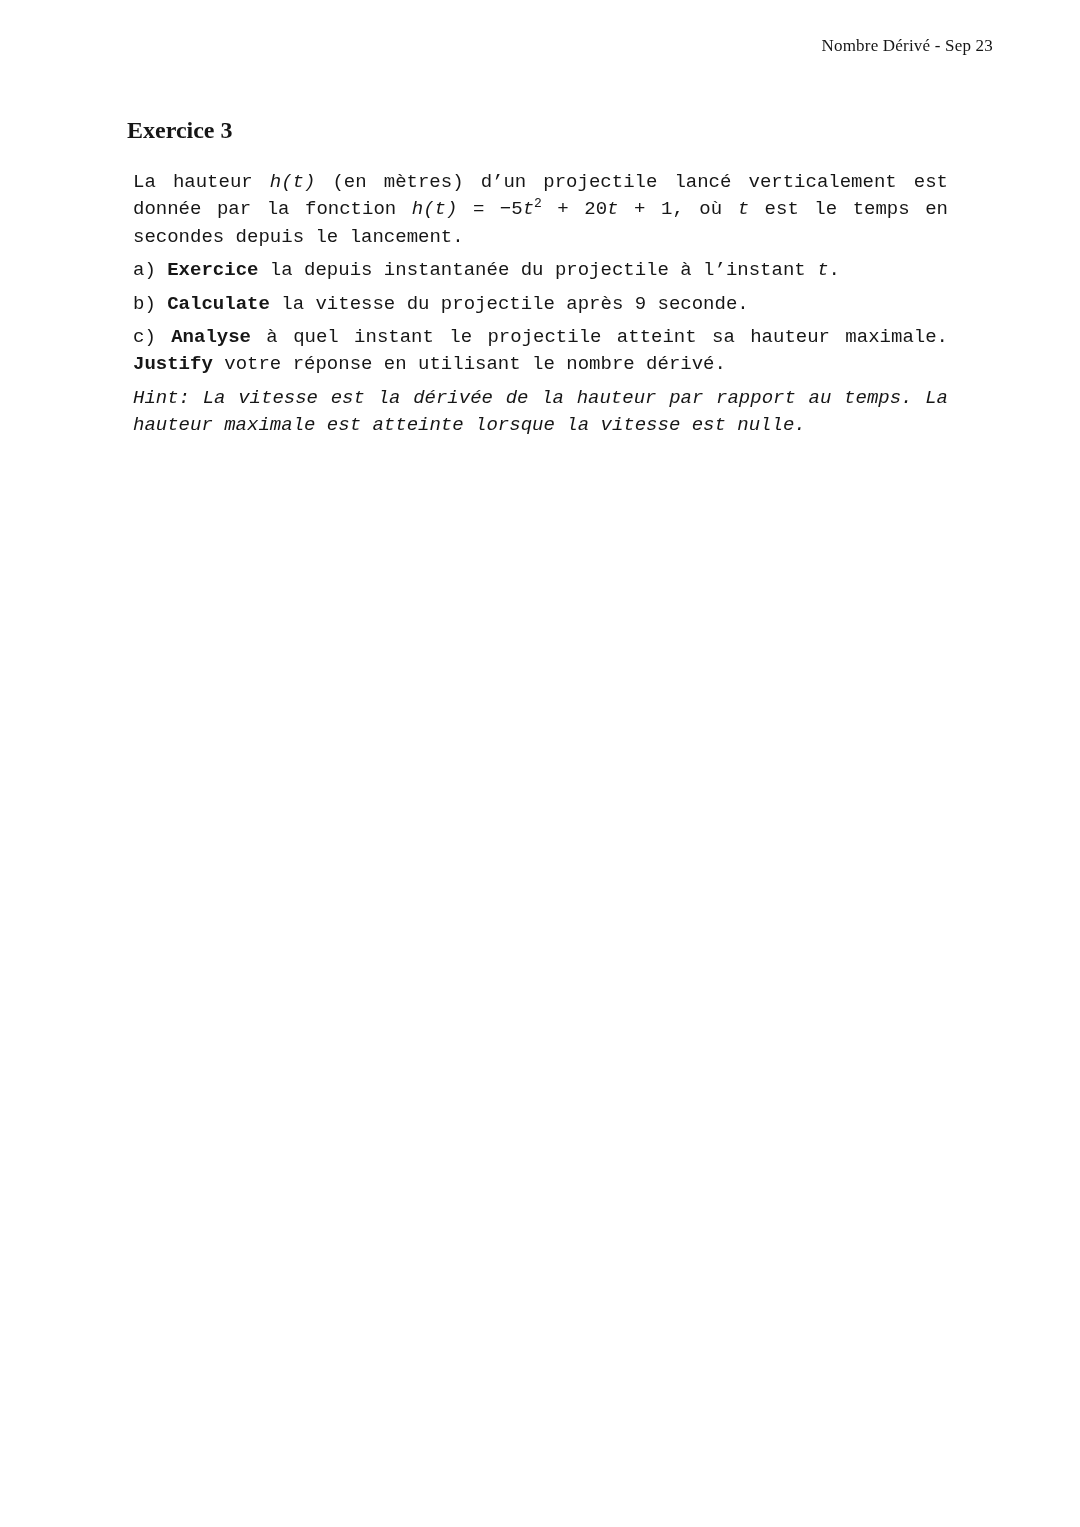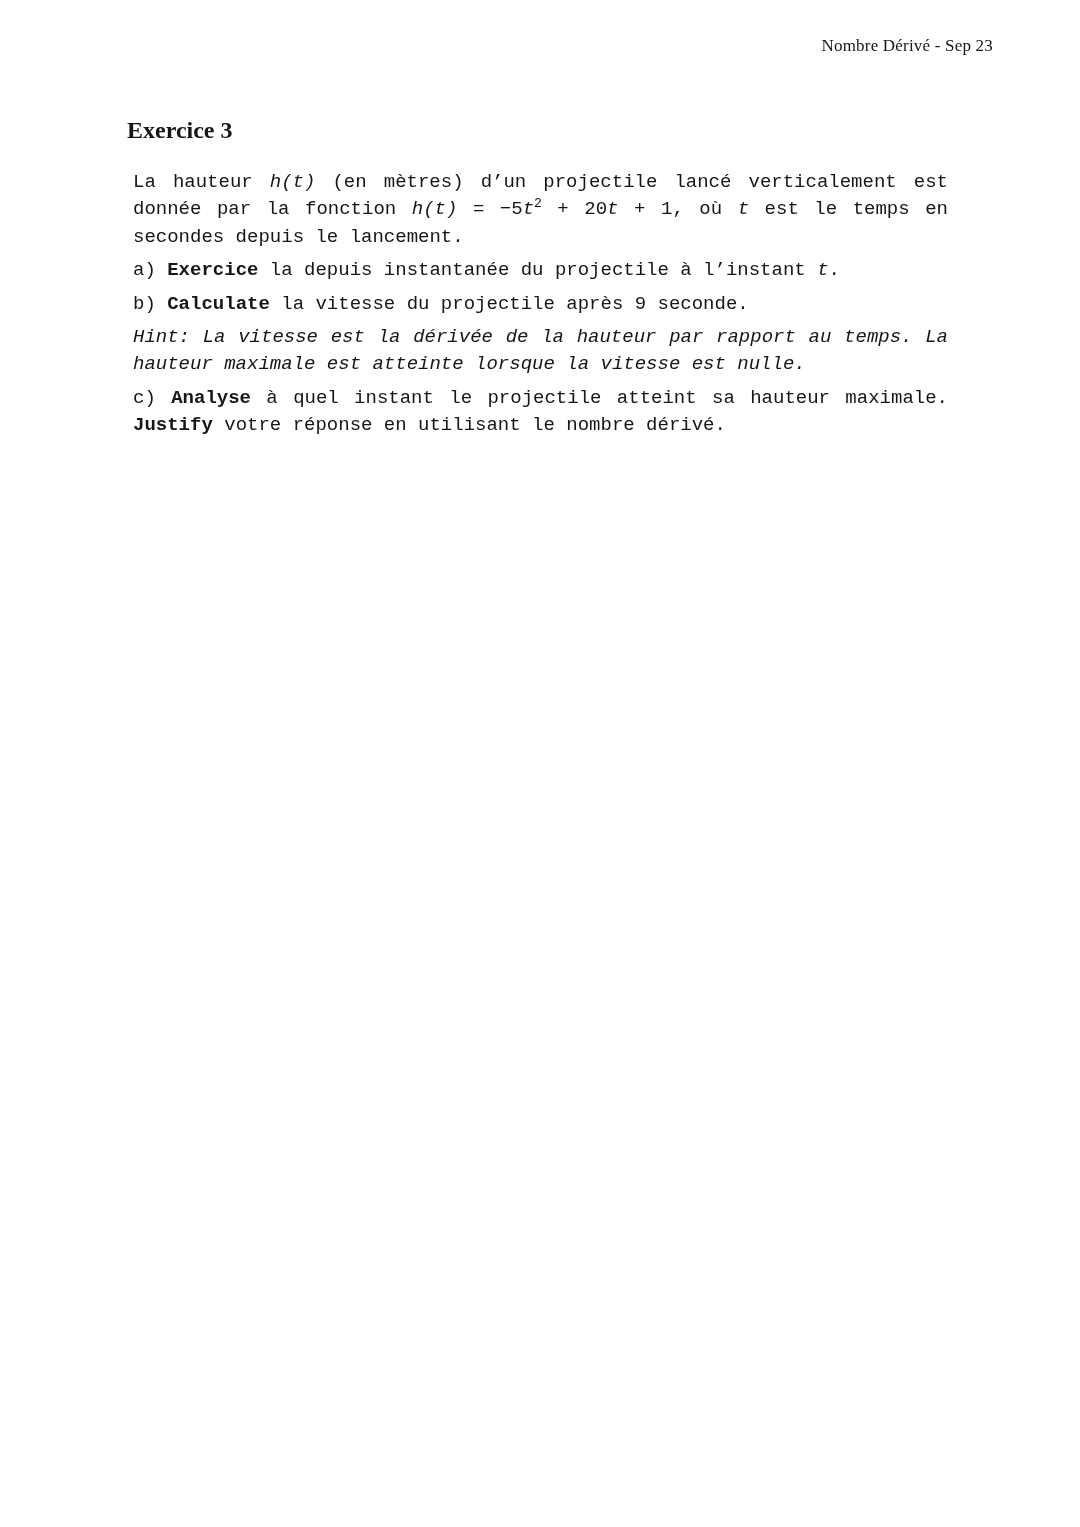--- a/index.html
+++ b/index.html
@@ -66,18 +66,18 @@
 <div class="page">
 
   <div class="running-header">Nombre Dérivé - Sep 23</div>
 
   <h1 class="exercise-heading">Exercice 3</h1>
 
   <div class="body-text">
     <div class="para justify"><span class="rt-n">La hauteur </span><span class="rt-m">h(t)</span><span class="rt-n"> (en mètres) d’un projectile lancé verticalement est donnée par la fonction </span><span class="rt-m">h(t)</span><span class="rt-n"> = −5</span><span class="rt-m">t</span><sup class="rt-sup">2</sup><span class="rt-n"> + 20</span><span class="rt-m">t</span><span class="rt-n"> + 1, où </span><span class="rt-m">t</span><span class="rt-n"> est le temps en secondes depuis le lancement.</span></div>
     <div class="para"><span class="rt-n">a) </span><span class="rt-b">Exercice</span><span class="rt-n"> la depuis instantanée du projectile à l’instant </span><span class="rt-m">t</span><span class="rt-n">.</span></div>
     <div class="para"><span class="rt-n">b) </span><span class="rt-b">Calculate</span><span class="rt-n"> la vitesse du projectile après 9 seconde.</span></div>
+    <div class="para justify"><span class="rt-n">c) </span><span class="rt-b">Analyse</span><span class="rt-n"> à quel instant le projectile atteint sa hauteur maximale. </span><span class="rt-b">Justify</span><span class="rt-n"> votre réponse en utilisant le nombre dérivé.</span></div>
     <div class="para justify hint"><span class="rt-i">Hint: La vitesse est la dérivée de la hauteur par rapport au temps. La hauteur maximale est atteinte lorsque la vitesse est nulle.</span></div>
-    <div class="para justify"><span class="rt-n">c) </span><span class="rt-b">Analyse</span><span class="rt-n"> à quel instant le projectile atteint sa hauteur maximale. </span><span class="rt-b">Justify</span><span class="rt-n"> votre réponse en utilisant le nombre dérivé.</span></div>
   </div>
 
 
 </div>
 
 </body></html>

